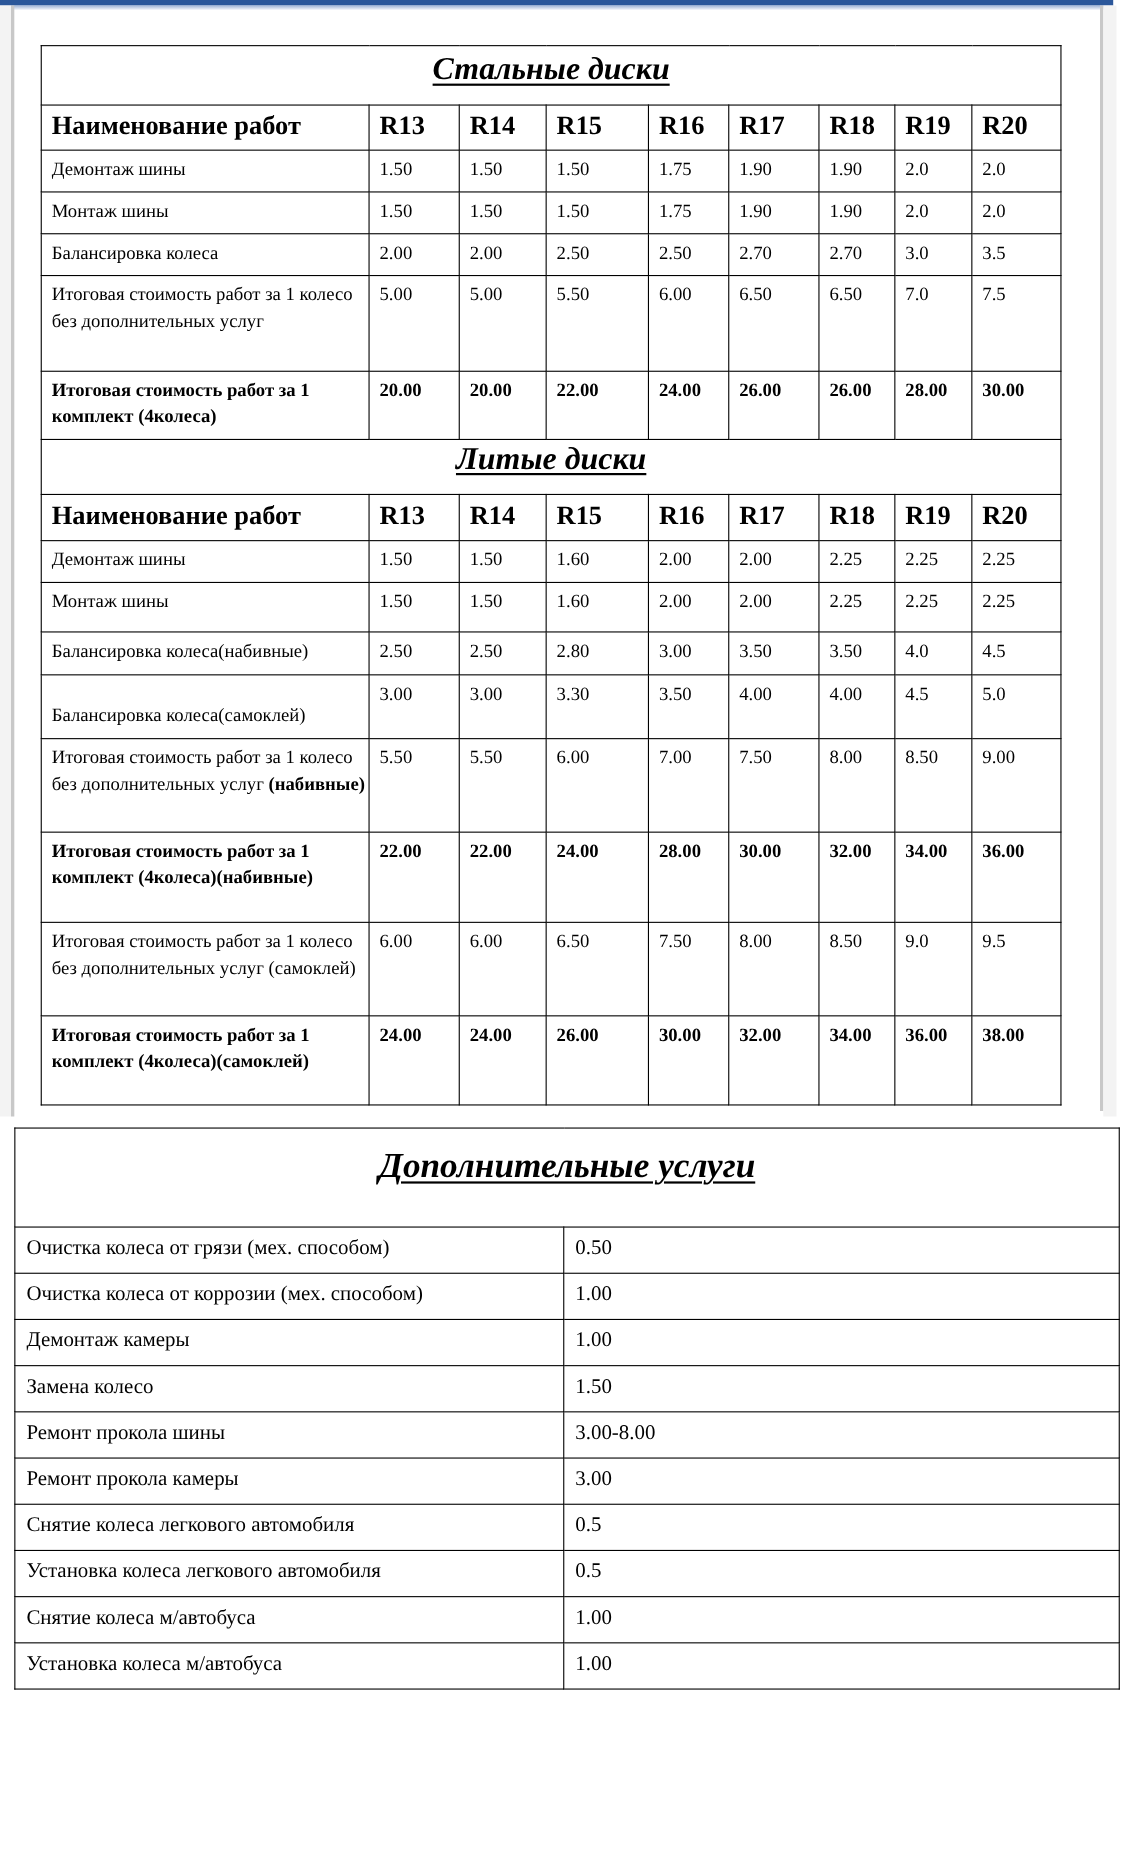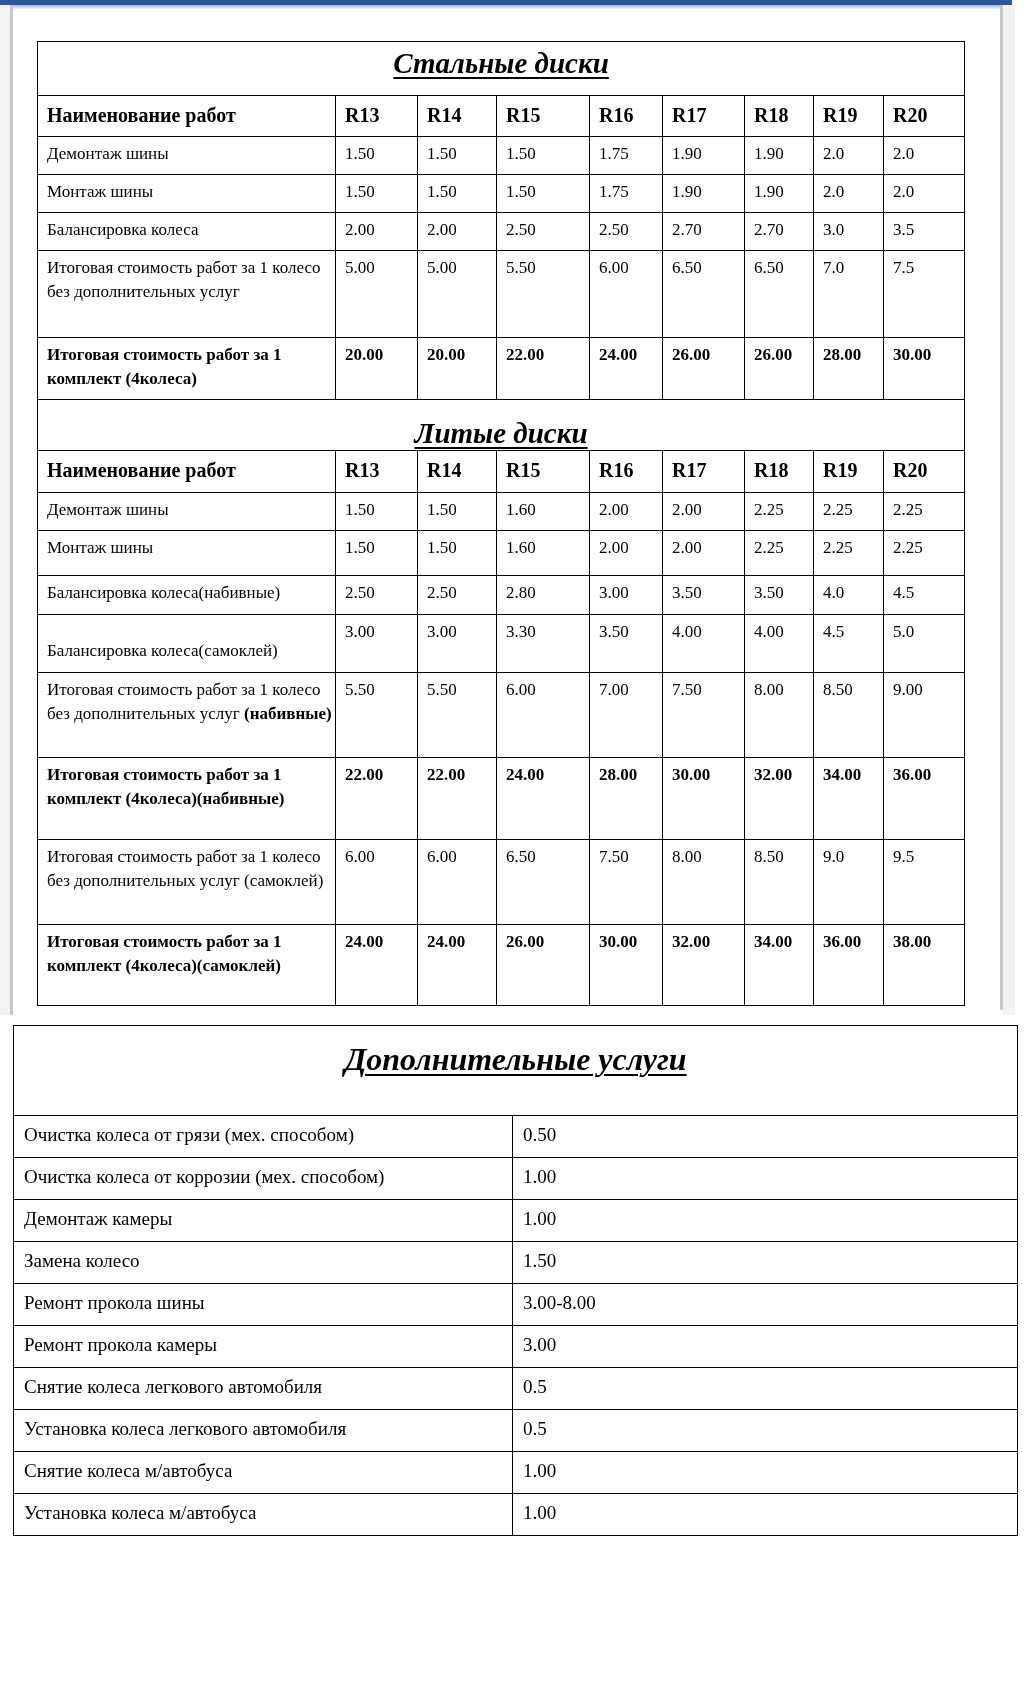--- a/index.html
+++ b/index.html
@@ -26,21 +26,21 @@
     position:absolute; left:1000px; top:5px; width:3px; height:1005px; background:#c8c8c8;
   }
   .side-right {
     position:absolute; left:1003px; top:5px; width:12px; height:1010px; background:#f3f3f3;
   }
   table { border-collapse:collapse; position:absolute; table-layout:fixed; }
   td { border:1.3px solid #000; vertical-align:top; padding:0; }
   #rims-table { left:37px; top:41px; width:927px; }
   #rims-table td { font-size:17px; line-height:24px; padding:5px 0 0 9px; }
   #rims-table td.num { padding-left:9px; }
-  #rims-table tr.hdr td { font-weight:bold; font-size:20px; padding-top:7px; }
+  #rims-table tr.hdr td { font-weight:bold; font-size:24px; padding-top:7px; }
   #rims-table tr.bold td { font-weight:bold; }
   .section-title td {
     text-align:center; padding:0 !important;
   }
   .section-title span {
     font-style:italic; font-weight:bold; text-decoration:underline;
     text-decoration-thickness:2px; text-underline-offset:4px;
     font-size:29px; line-height:30px; display:inline-block;text-align:right;
   }
   #extra-table { left:13px; top:1025px; width:1004px; }
@@ -136,21 +136,21 @@
       <td class="num">20.00</td>
       <td class="num">22.00</td>
       <td class="num">24.00</td>
       <td class="num">26.00</td>
       <td class="num">26.00</td>
       <td class="num">28.00</td>
       <td class="num">30.00</td>
     </tr>
 
     <tr class="section-title" style="height:50px">
-      <td colspan="9"><span style="margin-top:18px">Литые диски</span></td>
+      <td colspan="9"><span style="margin-top:2px">Литые диски</span></td>
     </tr>
     <tr class="hdr" style="height:42px">
       <td>Наименование работ</td>
       <td>R13</td>
       <td>R14</td>
       <td>R15</td>
       <td>R16</td>
       <td>R17</td>
       <td>R18</td>
       <td>R19</td>

